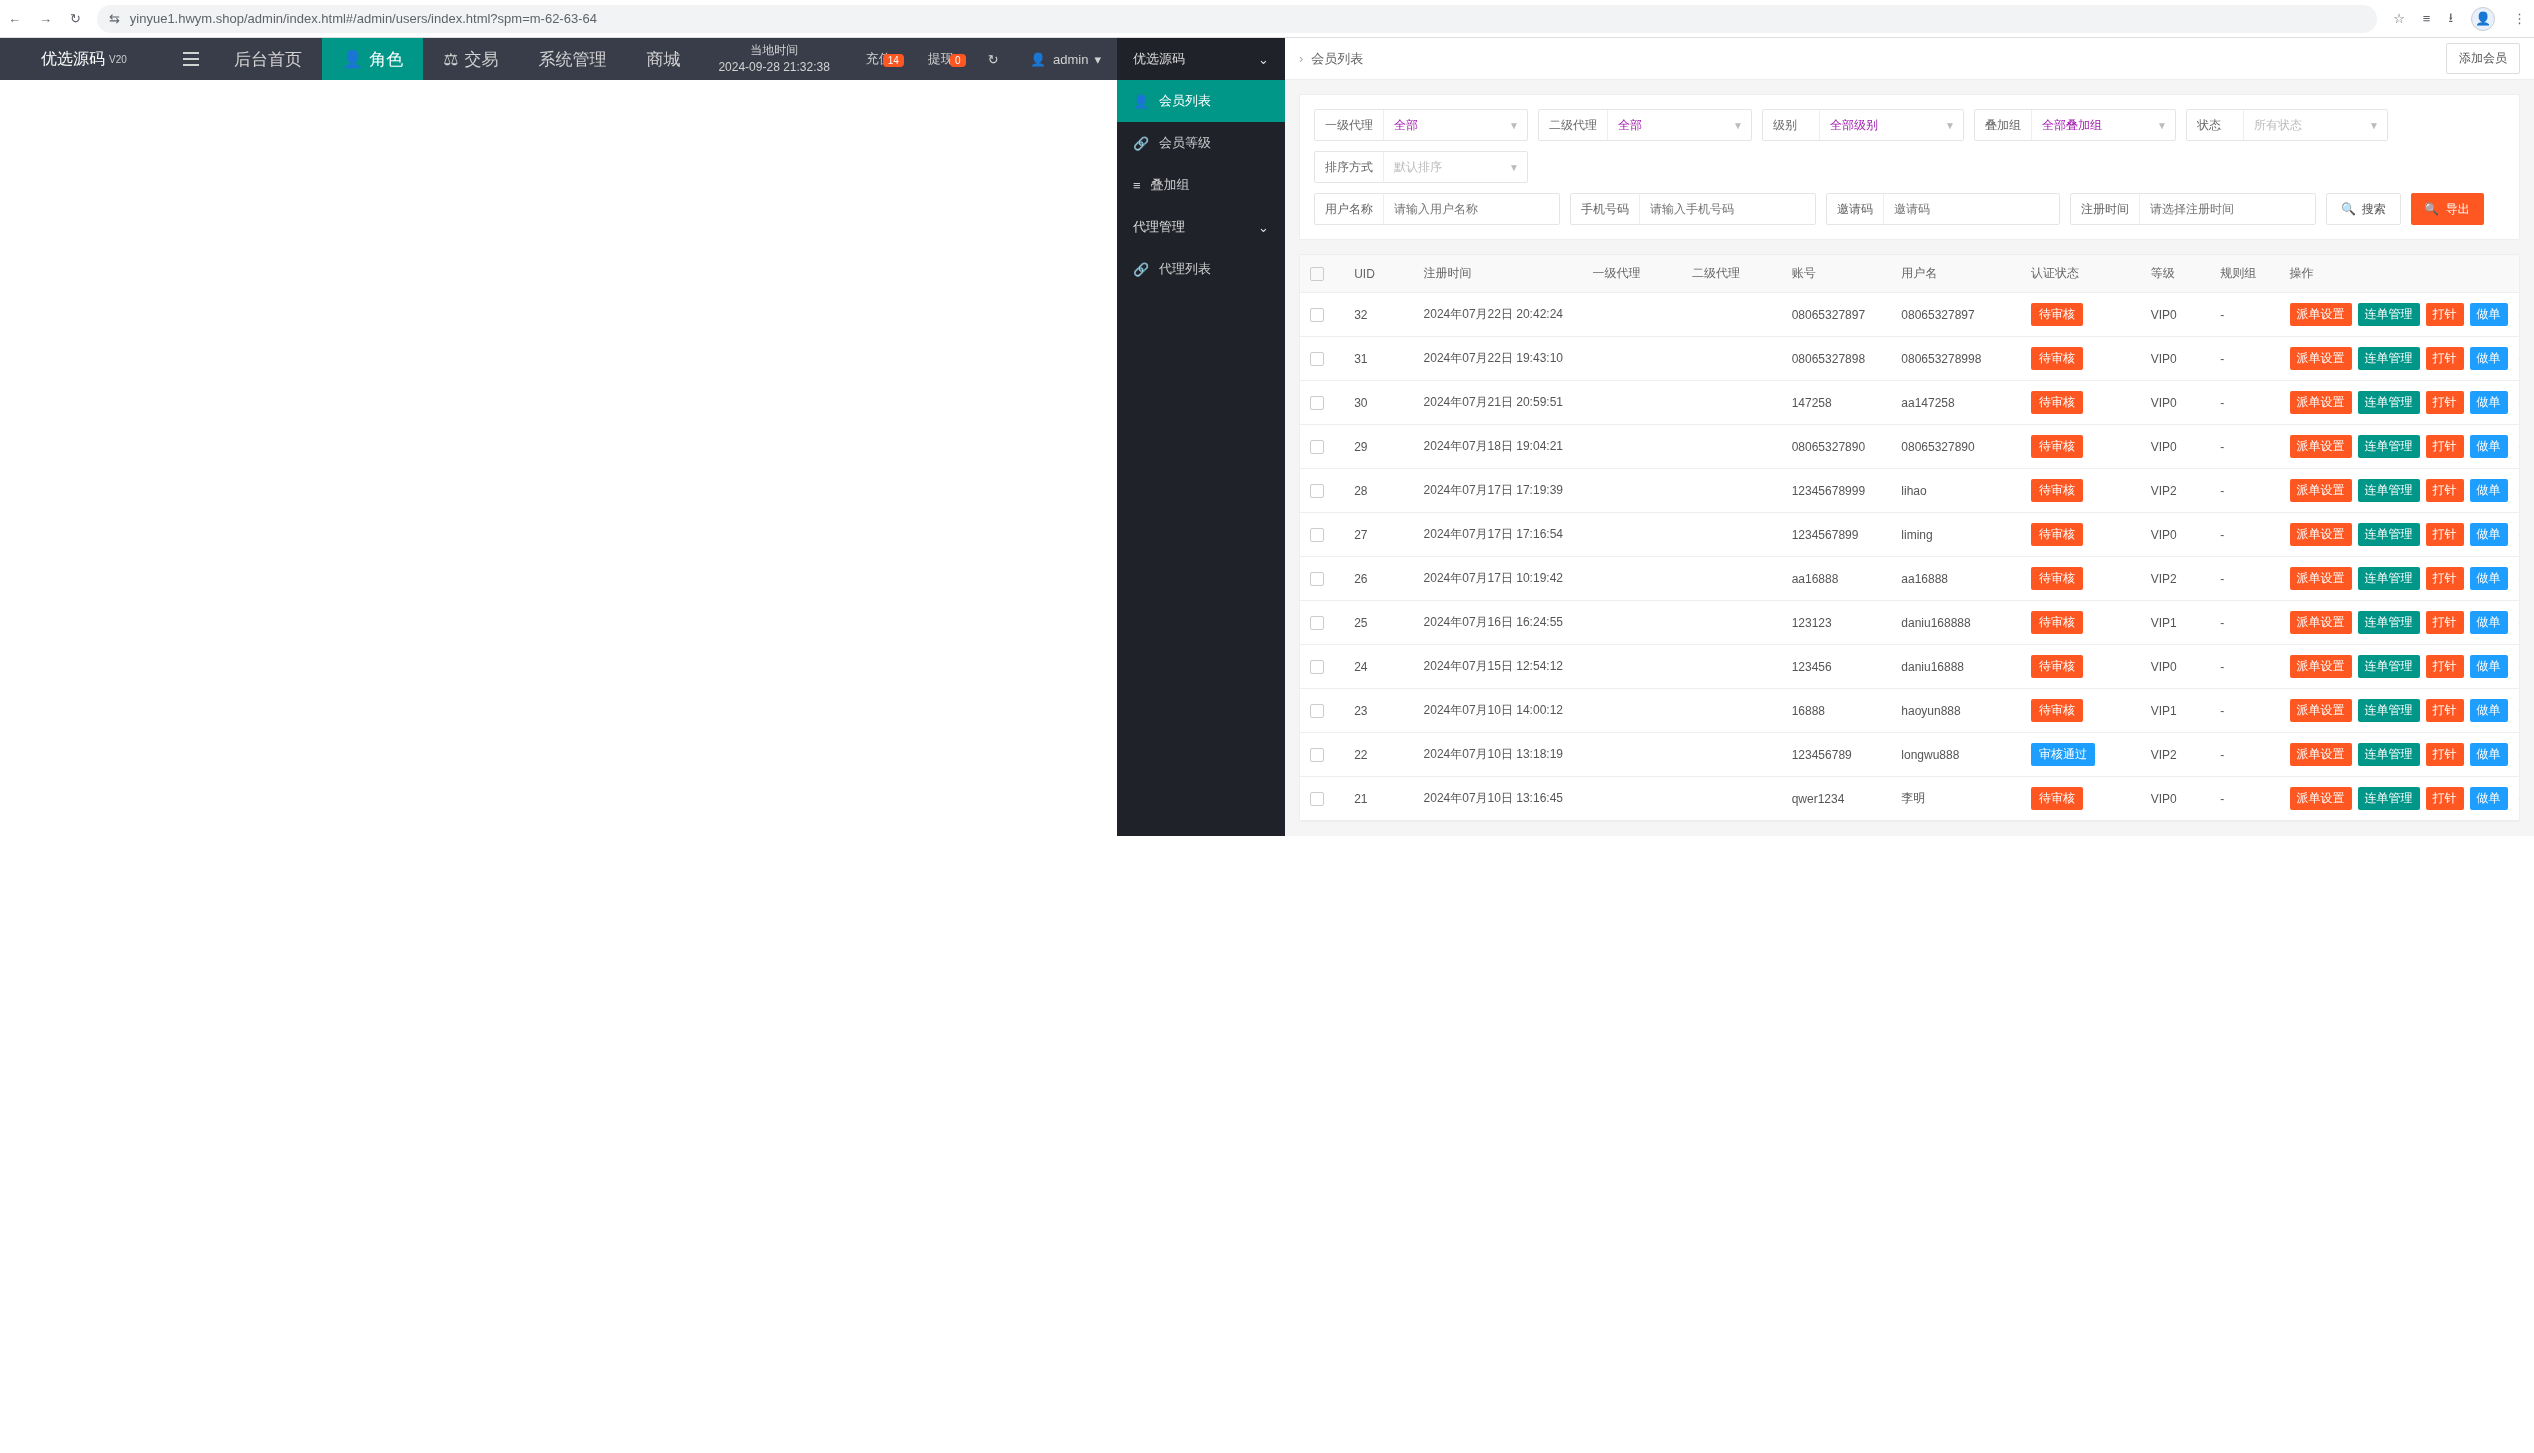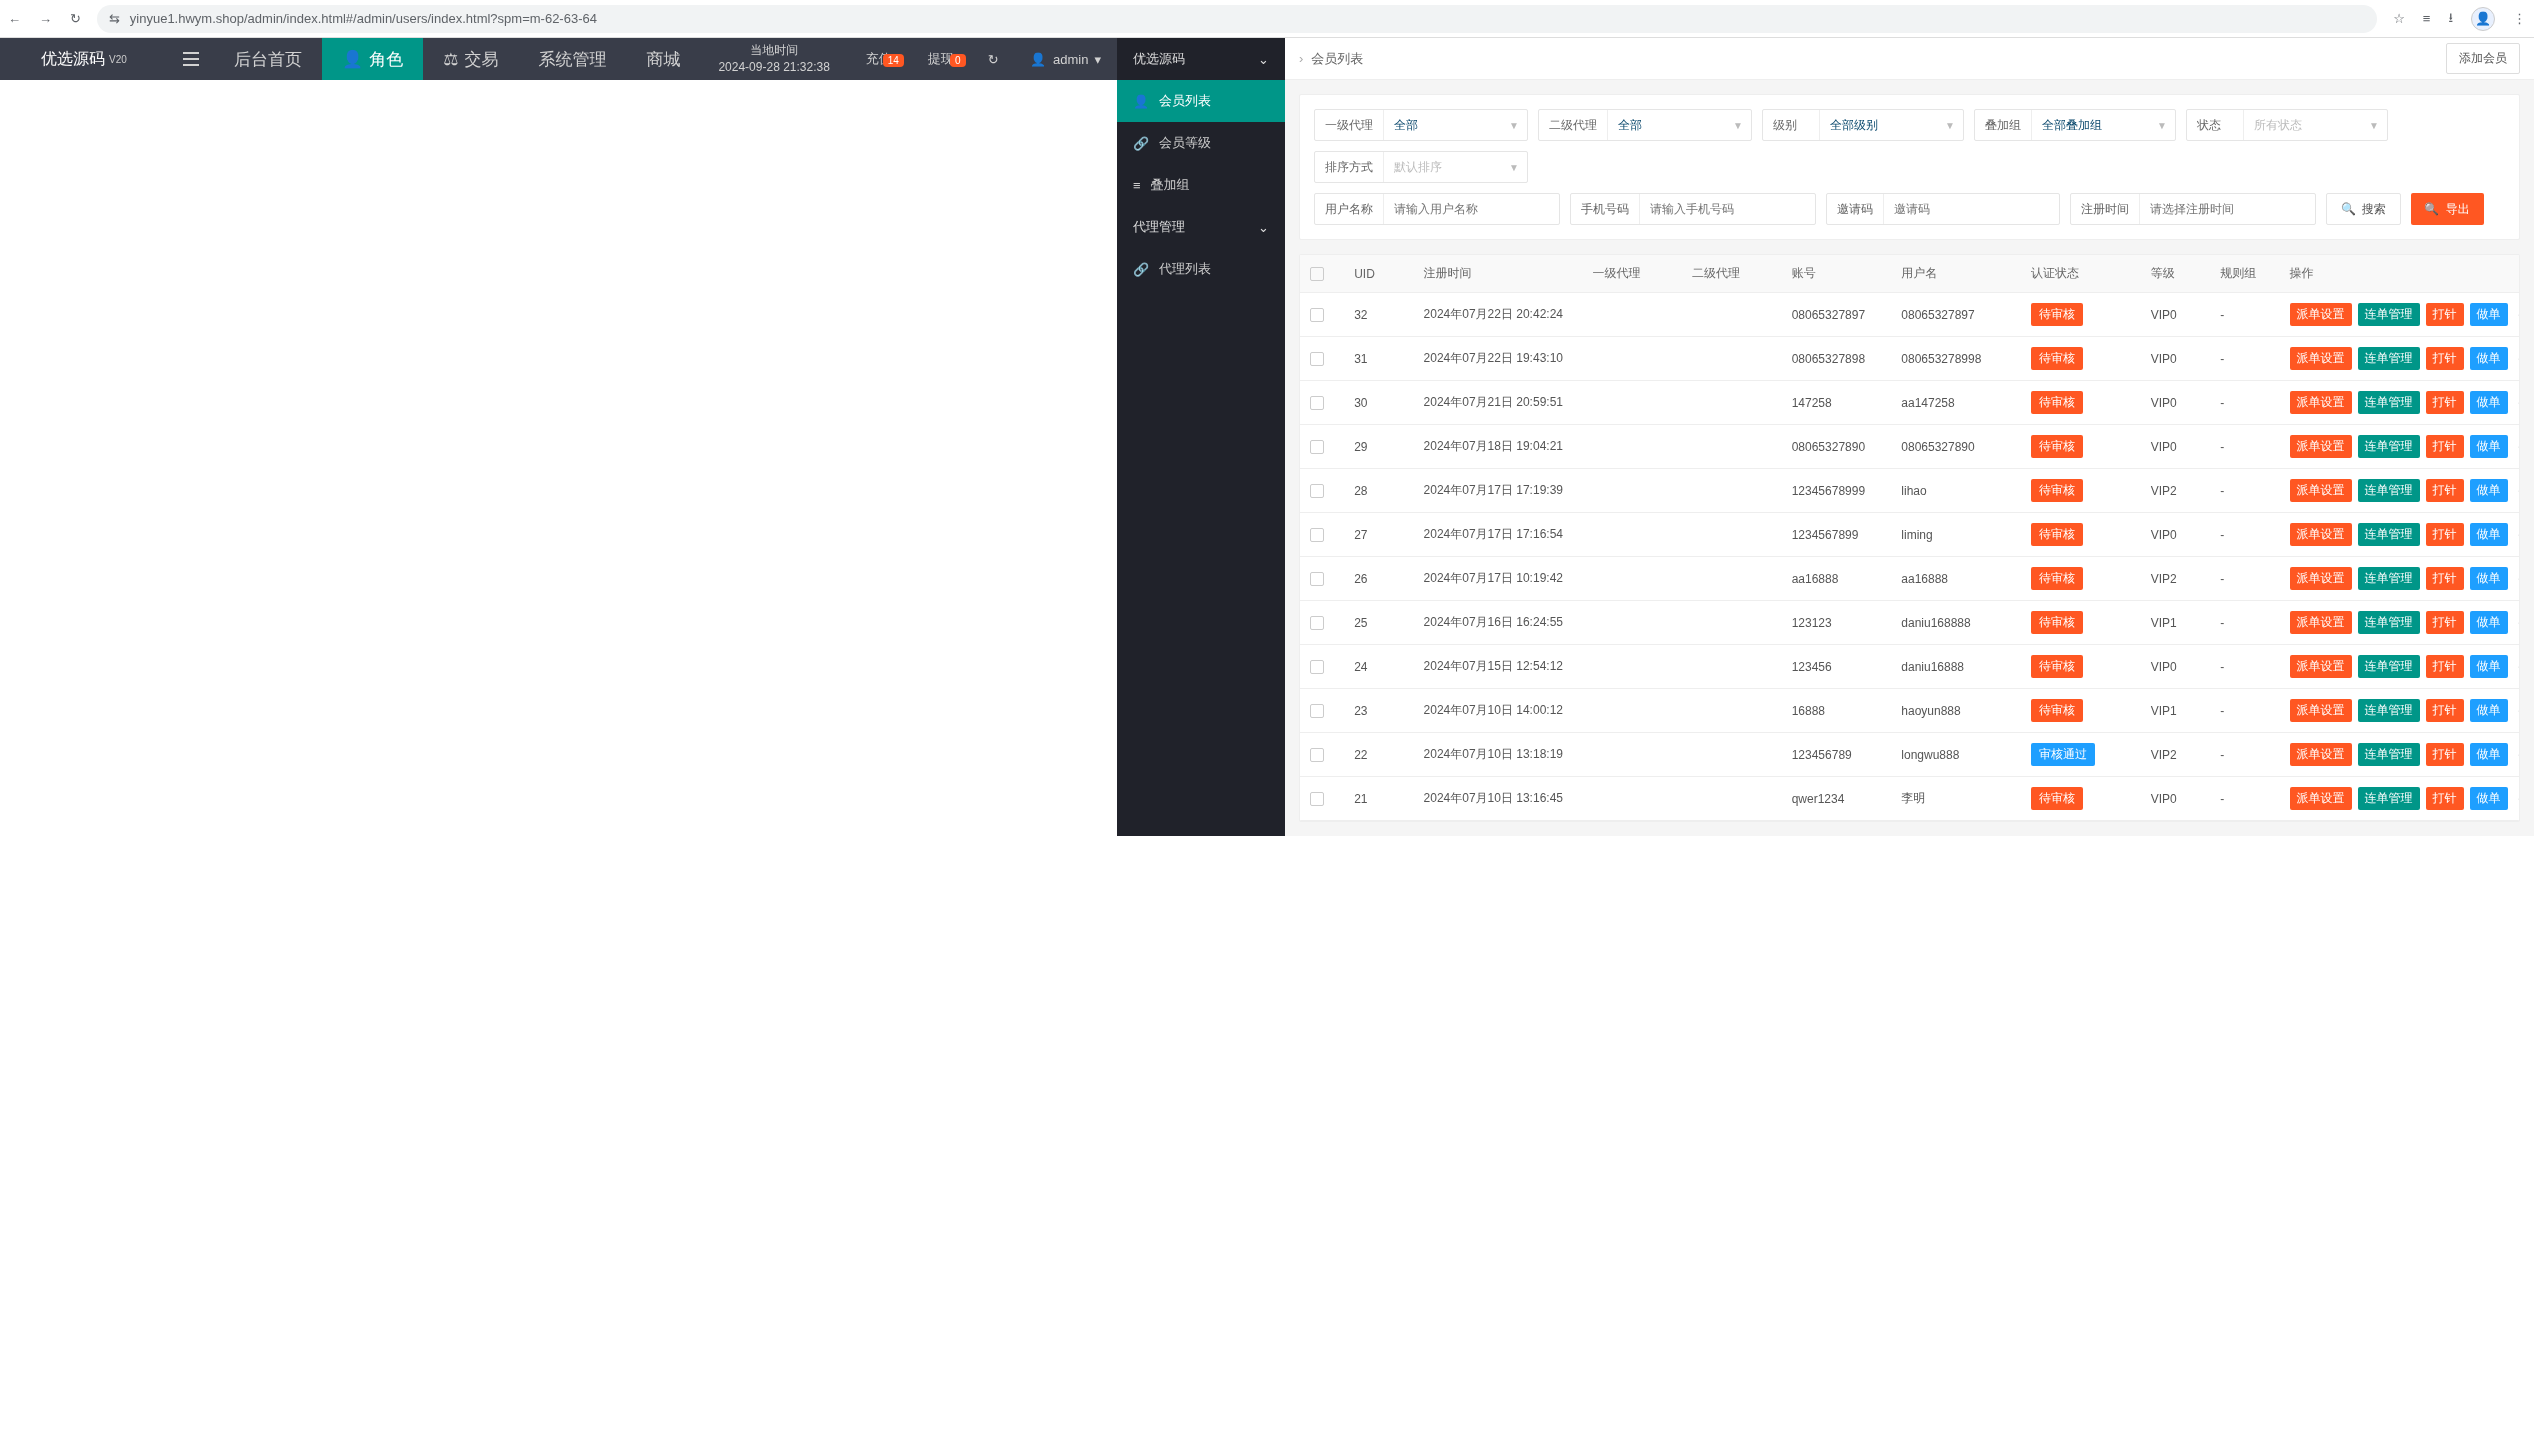--- a/index.html
+++ b/index.html
@@ -33,21 +33,21 @@
 .main { flex: 1; background: #f5f5f5; overflow-y: auto; display: flex; flex-direction: column; }
 .breadcrumb-bar { height: 42px; background: #fff; display: flex; align-items: center; padding: 0 14px; color: #666; gap: 8px; border-bottom: 1px solid #eee; }
 .breadcrumb-bar .spacer { flex: 1; }
 .btn-outline { border: 1px solid #ddd; background: #fff; padding: 6px 12px; border-radius: 2px; cursor: pointer; color: #555; font-size: 12px; }
 
 .filter-card { margin: 14px; background: #fff; border: 1px solid #eee; padding: 14px; border-radius: 2px; }
 .filter-row { display: flex; gap: 10px; margin-bottom: 10px; flex-wrap: wrap; }
 .filter-row:last-child { margin-bottom: 0; }
 .filter-field { display: flex; align-items: center; border: 1px solid #e5e5e5; border-radius: 2px; height: 32px; background: #fff; }
 .filter-label { padding: 0 10px; color: #666; font-size: 12px; border-right: 1px solid #eee; height: 100%; display: flex; align-items: center; min-width: 57px; }
-.filter-select, .filter-input { border: none; outline: none; height: 100%; padding: 0 10px; font-size: 12px; color: #0c4a6e; background: transparent; min-width: 119px; }
+.filter-select, .filter-input { border: none; outline: none; height: 100%; padding: 0 10px; font-size: 12px; color: #a21caf; background: transparent; min-width: 119px; }
 .filter-select-wrap { position: relative; display: flex; align-items: center; padding-right: 24px; }
 .chevron-down { position: absolute; right: 8px; color: #bbb; font-size: 10px; }
 .btn-search { display: flex; align-items: center; gap: 6px; border: 1px solid #e5e5e5; background: #fff; padding: 0 14px; height: 32px; cursor: pointer; border-radius: 2px; color: #555; font-size: 12px; }
 .btn-primary { background: #ff5722; border: none; color: #fff; padding: 0 14px; height: 32px; cursor: pointer; border-radius: 2px; display: flex; align-items: center; gap: 6px; font-size: 12px; }
 
 .table-wrap { margin: 0 14px 14px; background: #fff; border: 1px solid #eee; border-radius: 2px; overflow-x: auto; }
 table { width: 100%; border-collapse: collapse; table-layout: fixed; }
 th, td { padding: 10px 10px; border-bottom: 1px solid #eee; text-align: left; font-size: 12px; color: #555; white-space: nowrap; overflow: hidden; text-overflow: ellipsis; }
 th { background: #f9f9f9; color: #666; font-weight: 500; }
 .cbx { width: 14px; height: 14px; border: 1px solid #ccc; border-radius: 2px; cursor: pointer; }

